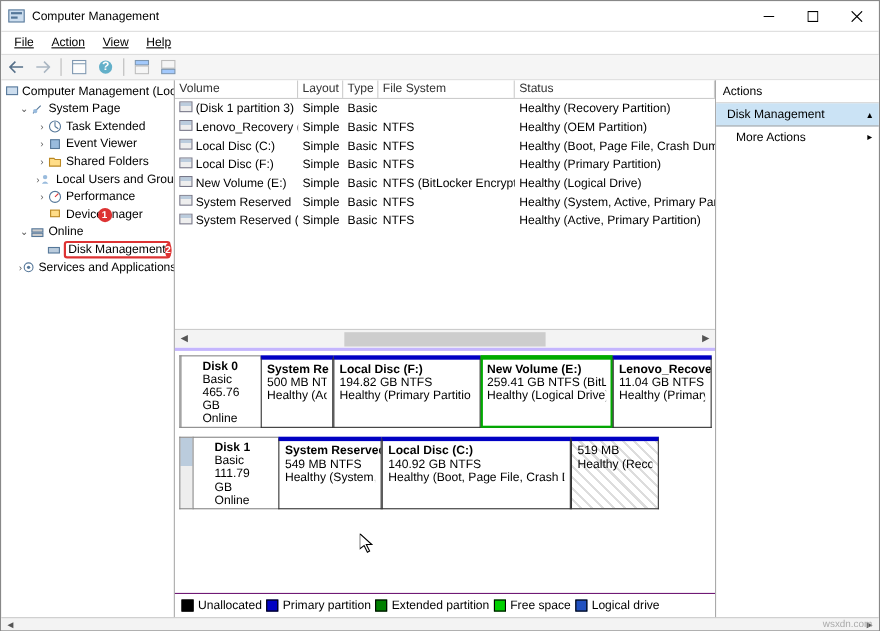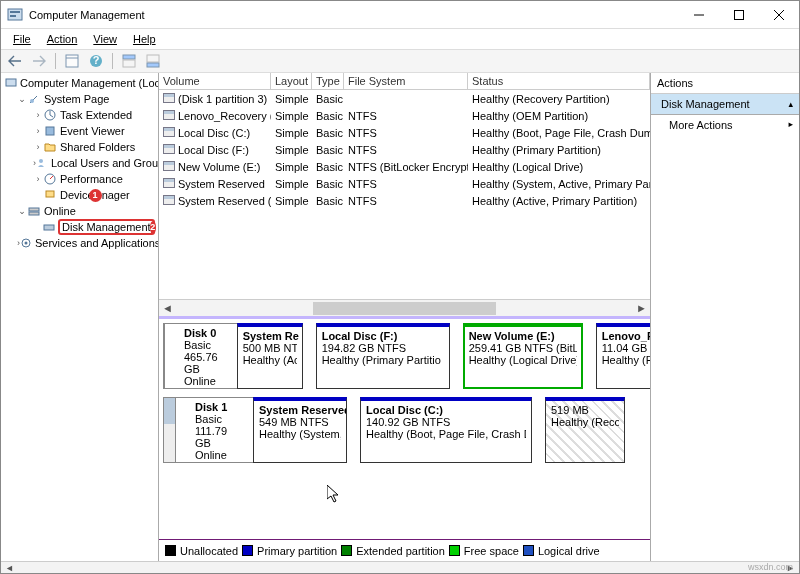--- a/index.html
+++ b/index.html
@@ -42,21 +42,21 @@
 .hscrollvis { height: 17px; border-top: 1px solid #ccc; background: #f3f3f3; display: flex; align-items: center; }
 .hscrollvis .track { flex: 1; height: 100%; display: flex; align-items: center; }
 .hscrollvis .thumb { height: 13px; background: #cdcdcd; margin-left: 30%; width: 40%; }
 .hscrollvis .arr { width: 17px; text-align: center; color: #555; }
 
 .diskmap { flex: 1; overflow: auto; padding: 4px; }
 .disk { display: flex; margin-bottom: 8px; height: 66px; }
 .diskinfo { width: 78px; border: 1px solid #888; border-right: none; padding: 3px 19px; display: flex; flex-direction: column; }
 .diskinfo b { font-weight: bold; }
 .diskbar { width: 12px; background: linear-gradient(#bcd 0 40%, #eee 40%); border: 1px solid #888; border-right: none; display: flex; align-items: center; justify-content: center; }
-.parts { flex: 1; display: flex; gap: 13px; }
+.parts { flex: 1; display: flex; }
 .part { border: 1px solid #333; border-top: 4px solid #0000c3; padding: 3px 5px; display: flex; flex-direction: column; overflow: hidden; position: relative; }
 .part.sel { outline: 2px solid #0a0; outline-offset: -2px; border-top-color: #0a0; }
 .part.hatch { background: repeating-linear-gradient(45deg, #fff, #fff 5px, #ddd 5px, #ddd 7px); }
 .part b { font-weight: bold; white-space: nowrap; }
 .part span { white-space: nowrap; overflow: hidden; }
 
 
 .legend { height: 22px; border-top: 1px solid #701a75; display: flex; align-items: center; gap: 4px; padding-left: 6px; font-size: 11px; }
 .sw { width: 11px; height: 11px; display: inline-block; border: 1px solid #000; }
 

